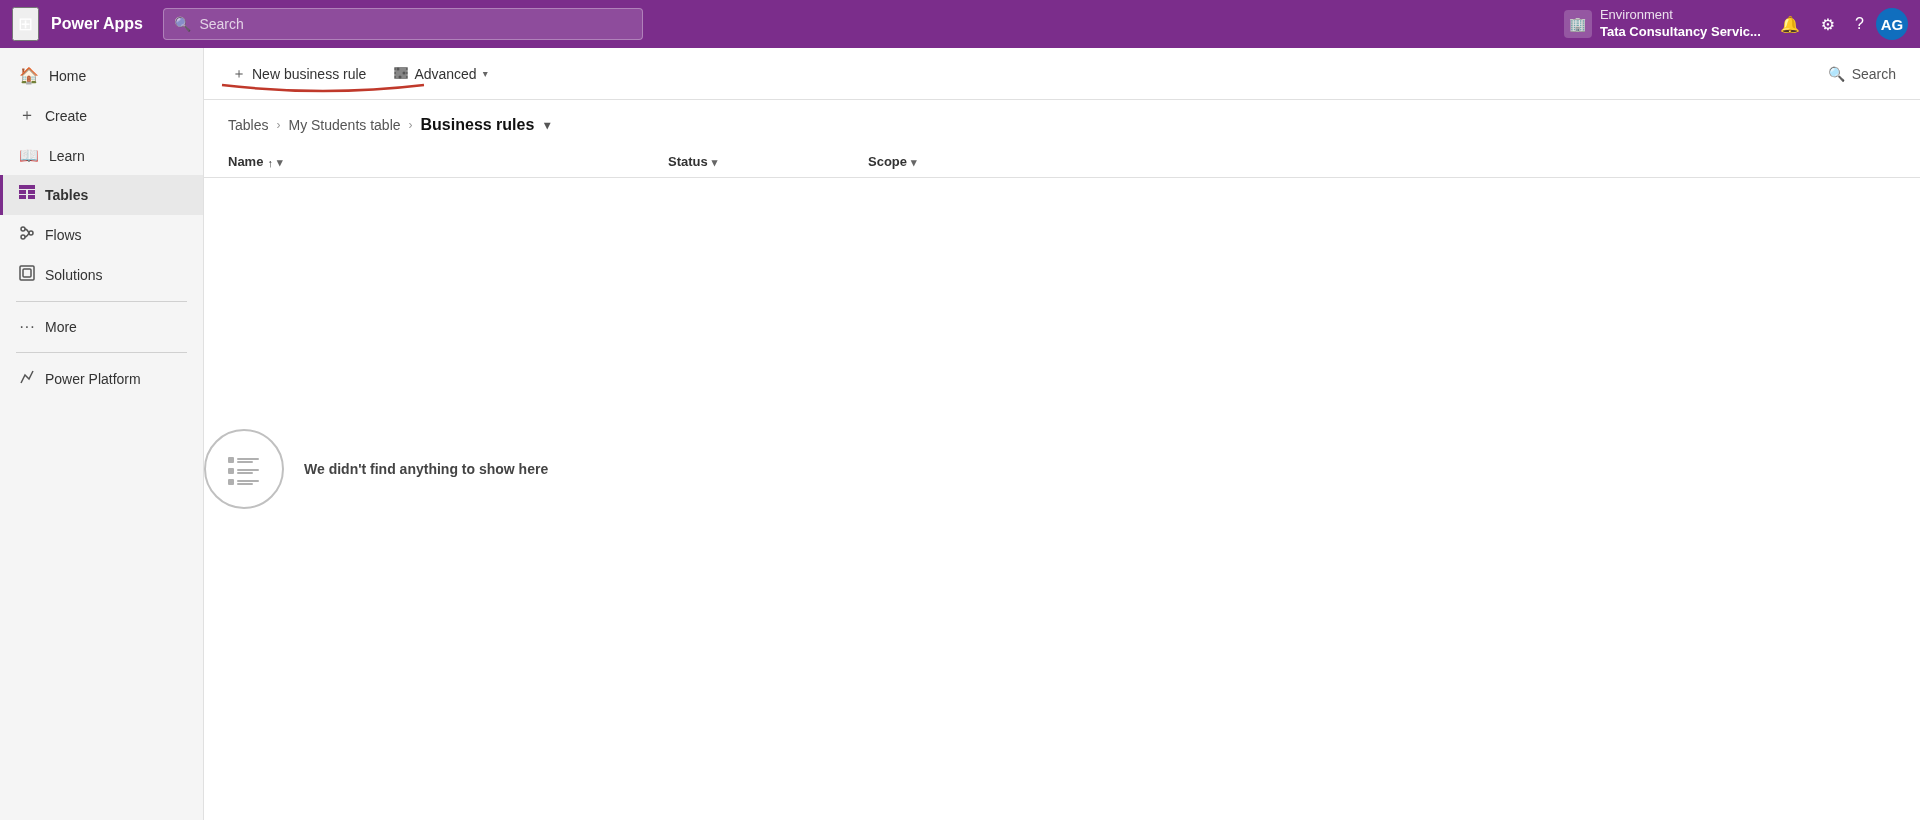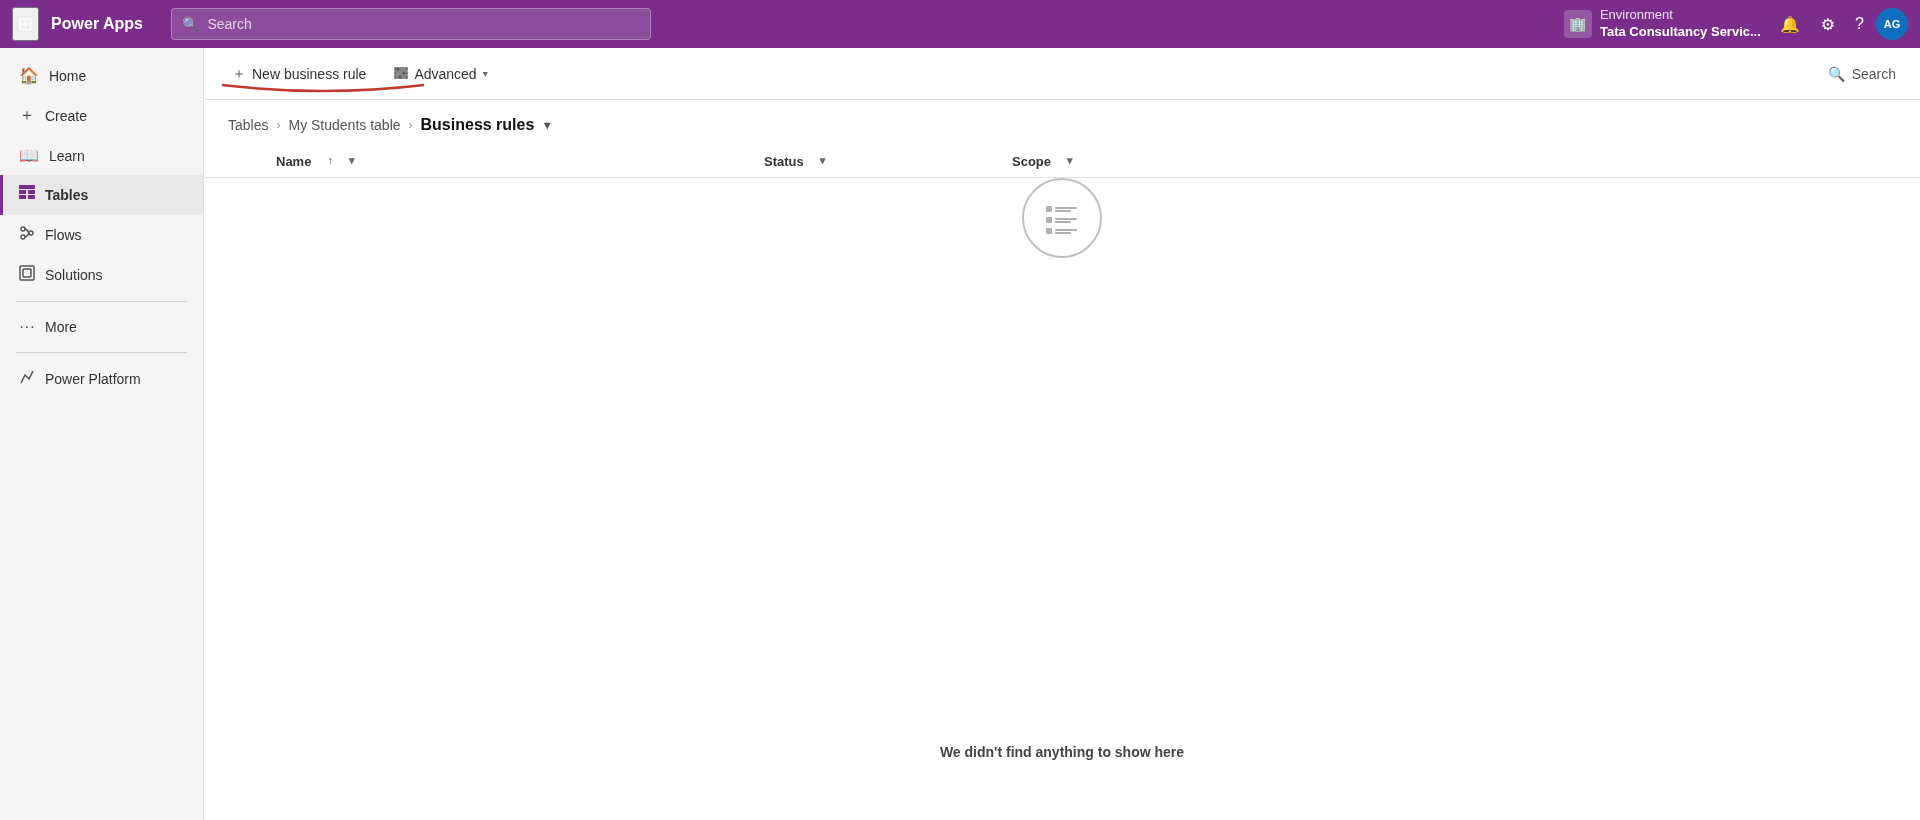--- a/index.html
+++ b/index.html
@@ -18,21 +18,21 @@
     .top-nav-waffle {
       color: #fff;
       font-size: 18px;
       cursor: pointer;
       padding: 4px;
     }
     .top-nav-brand {
       color: #fff;
       font-size: 16px;
       font-weight: 600;
-      margin-right: 16px;
+      margin-right: 8px;
       white-space: nowrap;
     }
     .top-nav-search {
       flex: 1;
       max-width: 480px;
       background: rgba(255,255,255,0.15);
       border: 1px solid rgba(255,255,255,0.3);
       border-radius: 4px;
       display: flex;
       align-items: center;
@@ -82,21 +82,21 @@
       cursor: pointer;
       padding: 6px 8px;
       border-radius: 4px;
       display: flex; align-items: center; justify-content: center;
     }
     .avatar-btn {
       width: 32px; height: 32px;
       background: #106EBE;
       border-radius: 50%;
       color: #fff;
-      font-size: 11px;
+      font-size: 15px;
       font-weight: 600;
       display: flex; align-items: center; justify-content: center;
       cursor: pointer;
       border: none;
     }
 
     
     .main-layout {
       display: flex;
       flex: 1;
@@ -207,40 +207,39 @@
     
     .table-header {
       display: flex;
       align-items: center;
       padding: 8px 24px;
       border-bottom: 1px solid #e0e0e0;
       flex-shrink: 0;
     }
     .table-col {
       display: flex;
-      align-items: flex-start;
-      gap: 16px;
+      align-items: flex-end;
+      gap: 4px;
       font-size: 13px;
       font-weight: 600;
       color: #333;
       cursor: pointer;
       user-select: none;
-      margin-left: 48px;
     }
     .table-col-name { flex: 0 0 440px; }
     .table-col-status { flex: 0 0 200px; }
     .table-col-scope { flex: 1; }
 
     
     .empty-state {
       flex: 1;
       display: flex;
-      flex-direction: column;
-      align-items: center;
-      justify-content: space-between;
+      flex-direction: row;
+      align-items: center;
+      justify-content: flex-start;
       gap: 20px;
       padding-bottom: 60px;
     }
     .empty-icon-circle {
       width: 80px;
       height: 80px;
       border-radius: 50%;
       border: 2px solid #c0c0c0;
       display: flex;
       align-items: center;

